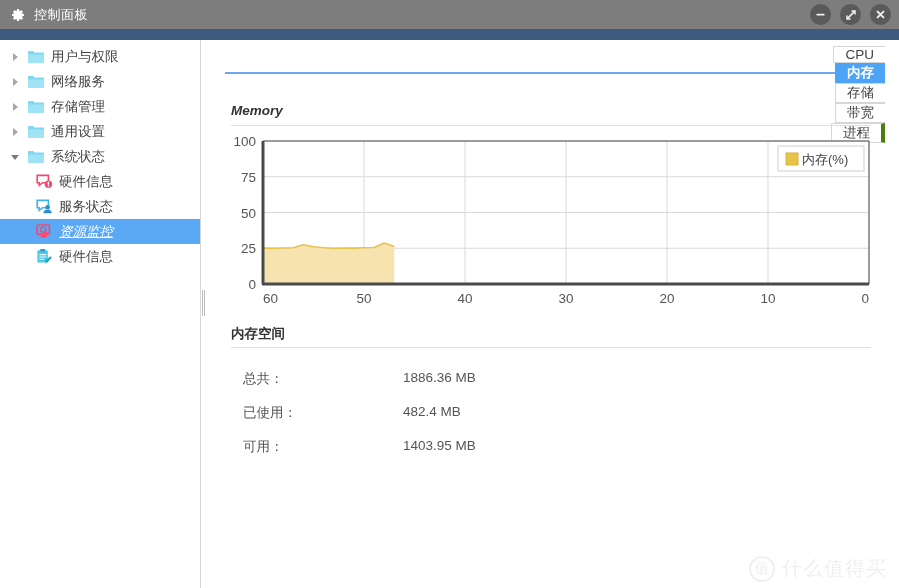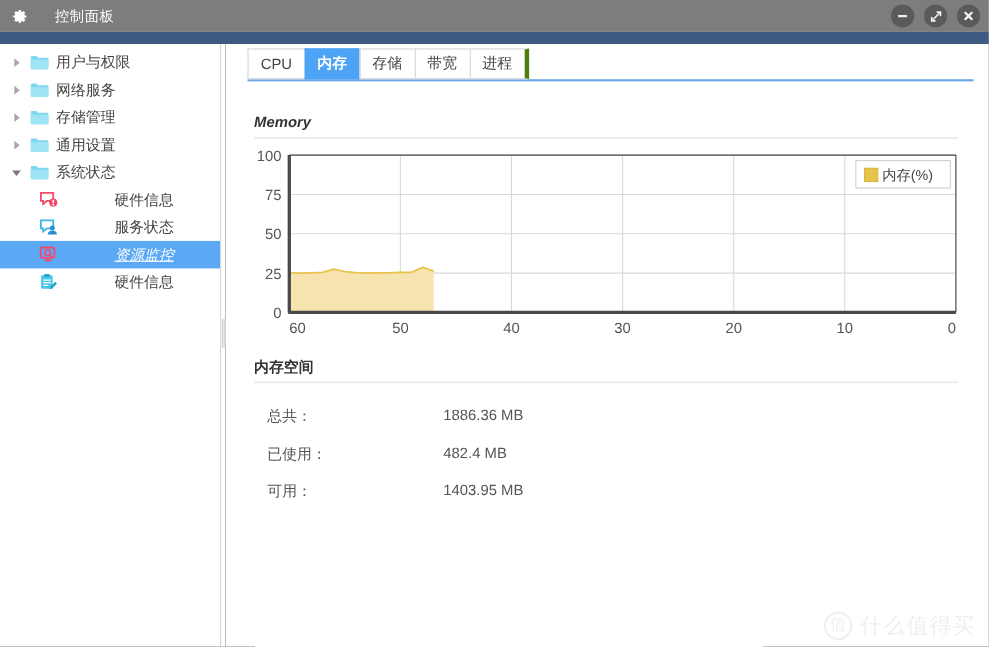--- a/index.html
+++ b/index.html
@@ -20,21 +20,21 @@
     position: absolute; left: 0; top: 0;
     width: 899px; height: 29px;
     background: #7d7d7d;
     display: flex; align-items: center;
   }
   .titlebar-gear {
     margin-left: 9px; width: 17px; height: 17px;
     display: flex; align-items: center; justify-content: center;
   }
   .titlebar-title {
-    margin-left: 24px;
+    margin-left: 8px;
     color: #ffffff;
     font-size: 13px;
     letter-spacing: .5px;
   }
   .win-btns {
     position: absolute; right: 8px; top: 0; height: 29px;
     display: flex; align-items: center; gap: 9px;
   }
   .win-btn {
     width: 21px; height: 21px; border-radius: 50%;
@@ -45,21 +45,21 @@
   .accentline {
     position: absolute; left: 0; top: 29px;
     width: 899px; height: 11px;
     background: #3d5a80;
   }
 
   
   .bodyarea {
     position: absolute; left: 0; top: 40px;
     width: 899px; height: 548px;
-    background: #000000;
+    background: #5eead4;
   }
   .sidebar {
     position: absolute; left: 0; top: 0;
     width: 200px; height: 548px;
     background: #ffffff;
     overflow: hidden;
   }
   .splitter {
     position: absolute; left: 200px; top: 0;
     width: 5px; height: 548px;
@@ -80,21 +80,21 @@
 
   
   .tree { padding-top: 4px; }
   .tree-node {
     display: flex; align-items: center;
     height: 25px; padding-left: 8px;
     font-size: 13.5px; color: #444;
     cursor: pointer; white-space: nowrap;
   }
   .tree-node.level1 { padding-left: 8px; }
-  .tree-node.level2 { padding-left: 30px; gap: 45px; }
+  .tree-node.level2 { padding-left: 30px; }
   .tree-node.selected {
     background: #5ba9f4;
     color: #ffffff;
   }
   .tree-node.selected .tree-label { text-decoration: underline; font-style: italic; }
   .arrow {
     width: 14px; height: 14px;
     display: flex; align-items: center; justify-content: center;
     flex: 0 0 14px;
   }
@@ -123,21 +123,21 @@
   
   .content {
     position: absolute; left: 205px; top: 0;
     width: 694px; height: 548px;
     background: #ffffff;
   }
   .tabbar {
     position: absolute; left: 20px; top: 6px;
     width: 660px; height: 28px;
     border-bottom: 2px solid #6fa8e8;
-    display: flex; align-items: flex-end;
+    display: flex; align-items: flex-end; flex-direction: column;
   }
   .tab {
     height: 28px;
     min-width: 46px;
     padding: 0 11px;
     display: flex; align-items: center; justify-content: center;
     font-size: 13.5px;
     color: #444;
     background: #ffffff;
     border: 1px solid #d6d6d6;

